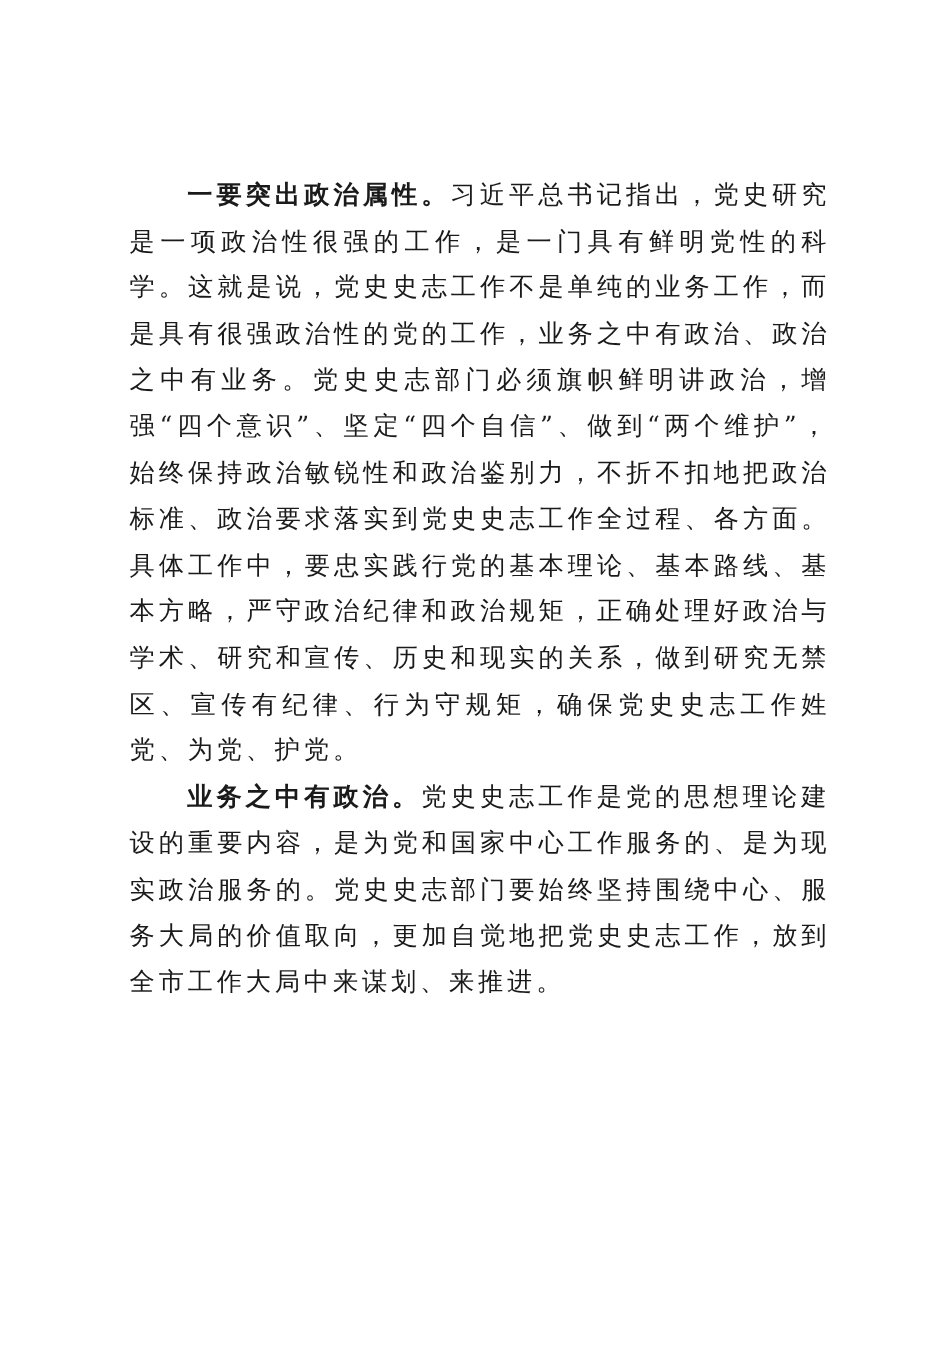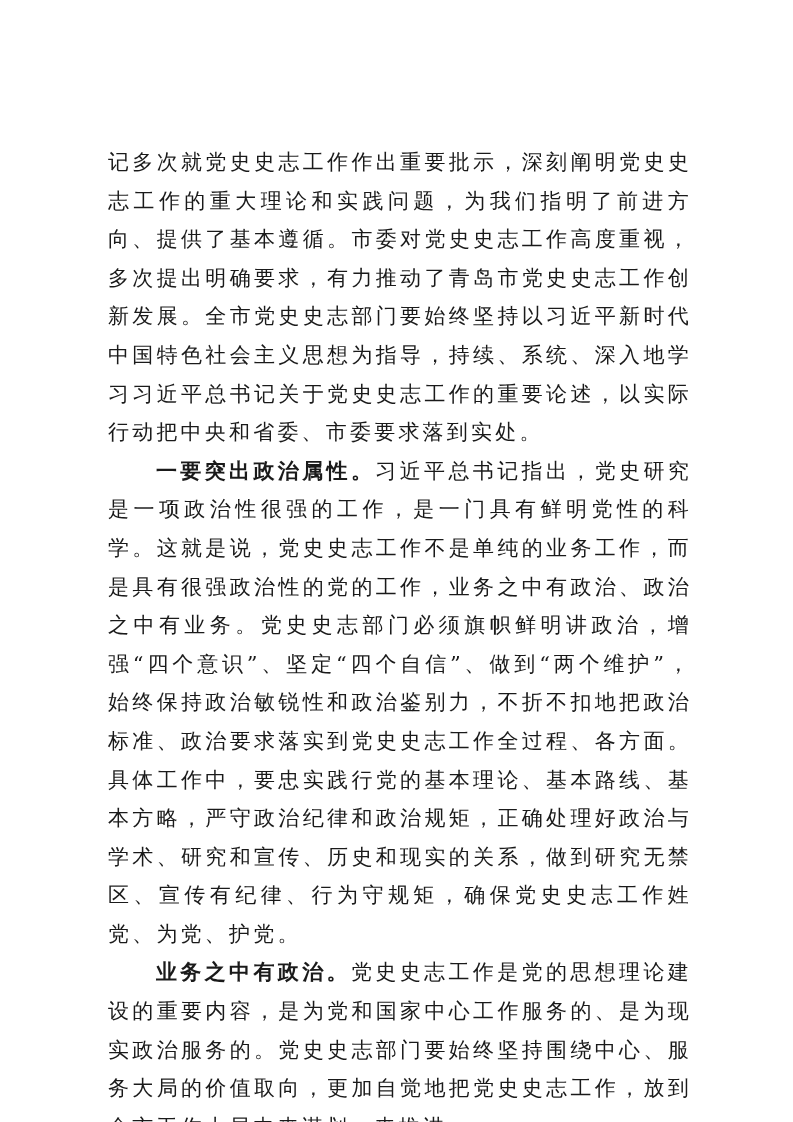--- a/index.html
+++ b/index.html
@@ -34,22 +34,19 @@
       text-indent: 48px;
     }
     .para .lead {
       font-weight: bold;
     }
   </style>
 </head>
 <body>
 
 <div class="page">
-  <p class="para">
-    <span>记多次就党史史志工作作出重要批示，深刻阐明党史史志工作的重大理论和实践问题，为我们指明了前进方向、提供了基本遵循。市委对党史史志工作高度重视，多次提出明确要求，有力推动了青岛市党史史志工作创新发展。全市党史史志部门要始终坚持以习近平新时代中国特色社会主义思想为指导，持续、系统、深入地学习习近平总书记关于党史史志工作的重要论述，以实际行动把中央和省委、市委要求落到实处。</span>
-  </p>
   <p class="para indent">
     <span class="lead">一要突出政治属性。</span><span>习近平总书记指出，党史研究是一项政治性很强的工作，是一门具有鲜明党性的科学。这就是说，党史史志工作不是单纯的业务工作，而是具有很强政治性的党的工作，业务之中有政治、政治之中有业务。党史史志部门必须旗帜鲜明讲政治，增强“四个意识”、坚定“四个自信”、做到“两个维护”，始终保持政治敏锐性和政治鉴别力，不折不扣地把政治标准、政治要求落实到党史史志工作全过程、各方面。具体工作中，要忠实践行党的基本理论、基本路线、基本方略，严守政治纪律和政治规矩，正确处理好政治与学术、研究和宣传、历史和现实的关系，做到研究无禁区、宣传有纪律、行为守规矩，确保党史史志工作姓党、为党、护党。</span>
   </p>
   <p class="para indent">
     <span class="lead">业务之中有政治。</span><span>党史史志工作是党的思想理论建设的重要内容，是为党和国家中心工作服务的、是为现实政治服务的。党史史志部门要始终坚持围绕中心、服务大局的价值取向，更加自觉地把党史史志工作，放到全市工作大局中来谋划、来推进。</span>
   </p>
 </div>
 
 </body></html>

